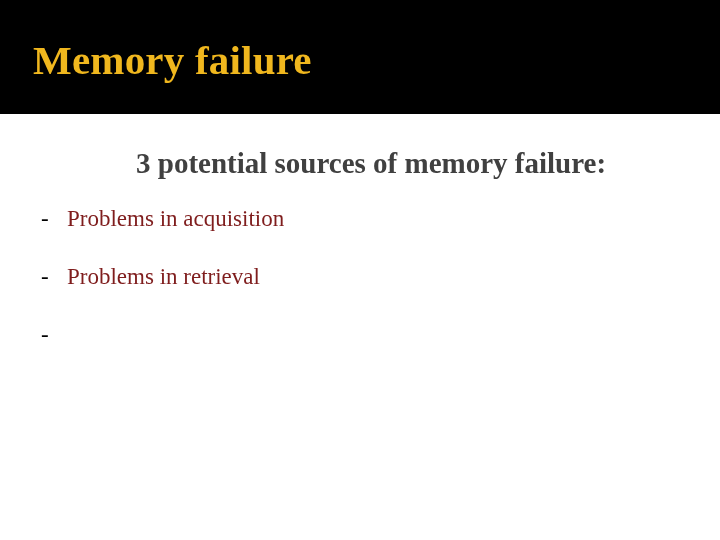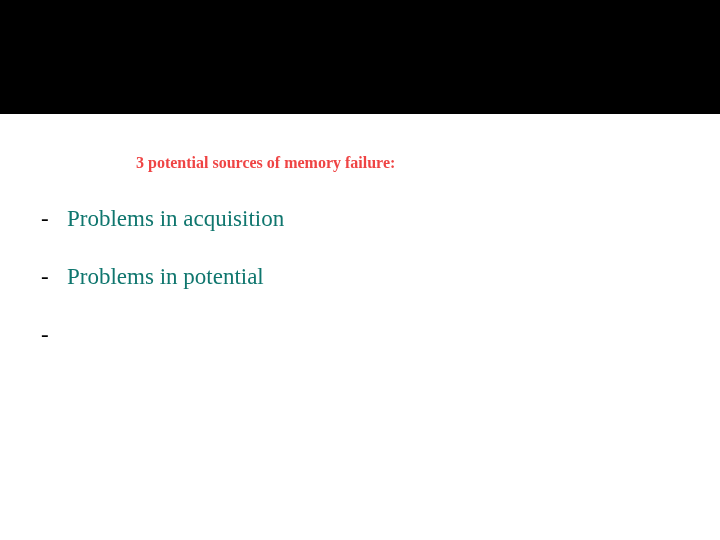--- a/index.html
+++ b/index.html
@@ -45,23 +45,23 @@
     top: 114px;
     width: 720px;
     height: 426px;
   }
   .subtitle {
     position: absolute;
     left: 136px;
     top: 36px;
     font-family: "Liberation Serif", serif;
     font-weight: bold;
-    font-size: 16px;
+    font-size: 29px;
     line-height: 26px;
-    color: #ef4444;
+    color: #404040;
     white-space: nowrap;
   }
   .bullet-list {
     position: absolute;
     left: 41px;
     top: 91px;
     width: 640px;
     margin: 0;
     padding: 0;
     list-style: none;
@@ -81,45 +81,46 @@
     left: 0;
     top: 0;
     width: 22px;
     text-align: left;
     color: #000000;
   }
   .bullet-text {
     position: absolute;
     left: 26px;
     top: 0;
-    color: #0f766e;
+    color: #7f1d1d;
   }
 </style>
 </head>
 <body>
 
 <div class="slide">
 
   <div class="title-band"></div>
 
+  <div class="slide-title">Memory failure</div>
 
   <div class="body-area">
 
     <div class="subtitle">3 potential sources of memory failure:</div>
 
     <ul class="bullet-list">
 
       <li class="bullet-item">
         <span class="bullet-marker">-</span>
         <span class="bullet-text">Problems in acquisition</span>
       </li>
 
       <li class="bullet-item">
         <span class="bullet-marker">-</span>
-        <span class="bullet-text">Problems in potential</span>
+        <span class="bullet-text">Problems in retrieval</span>
       </li>
 
       <li class="bullet-item">
         <span class="bullet-marker">-</span>
       </li>
 
     </ul>
 
   </div>
 

